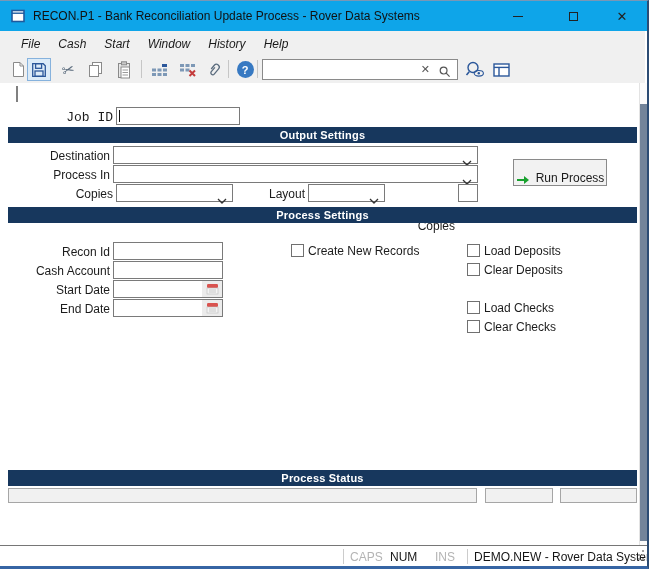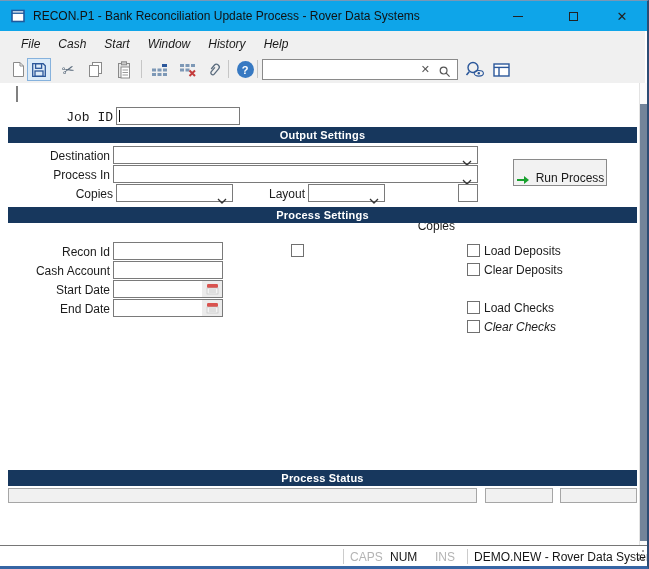--- a/index.html
+++ b/index.html
@@ -286,32 +286,33 @@
       <svg width="13" height="12" viewBox="0 0 13 12">
         <rect x="1" y="1" width="11" height="4" rx="1.2" fill="#d9534f"></rect>
         <rect x="1" y="5" width="11" height="6" fill="#f3f3f3" stroke="#bdbdbd" stroke-width="0.6"></rect>
         <line x1="3" y1="7" x2="10" y2="7" stroke="#c9c9c9"></line>
         <line x1="3" y1="9" x2="10" y2="9" stroke="#c9c9c9"></line>
       </svg>
     </button>
   </div>
 
   <span class="cb" style="left:291px; top:243px;"></span>
+  <span class="cb-label" style="left:308px; top:243px;">Create New Records</span>
 
   <span class="cb" style="left:467px; top:243px;"></span>
   <span class="cb-label" style="left:484px; top:243px;">Load Deposits</span>
 
   <span class="cb" style="left:467px; top:262px;"></span>
   <span class="cb-label" style="left:484px; top:262px;text-align:center;">Clear Deposits</span>
 
   <span class="cb" style="left:467px; top:300px;"></span>
   <span class="cb-label" style="left:484px; top:300px;">Load Checks</span>
 
   <span class="cb" style="left:467px; top:319px;"></span>
-  <span class="cb-label" style="left:484px; top:319px;font-style:italic;">Clear Checks</span>
+  <span class="cb-label" style="left:484px; top:319px;">Clear Checks</span>
 
   <div class="section-bar" style="top:469px;">Process Status</div>
   <div class="status-field" style="left:8px; width:469px;"></div>
   <div class="status-field" style="left:485px; width:68px;"></div>
   <div class="status-field" style="left:560px; width:77px;"></div>
 
   <div class="vscroll">
     <div class="vthumb"></div>
   </div>
 

